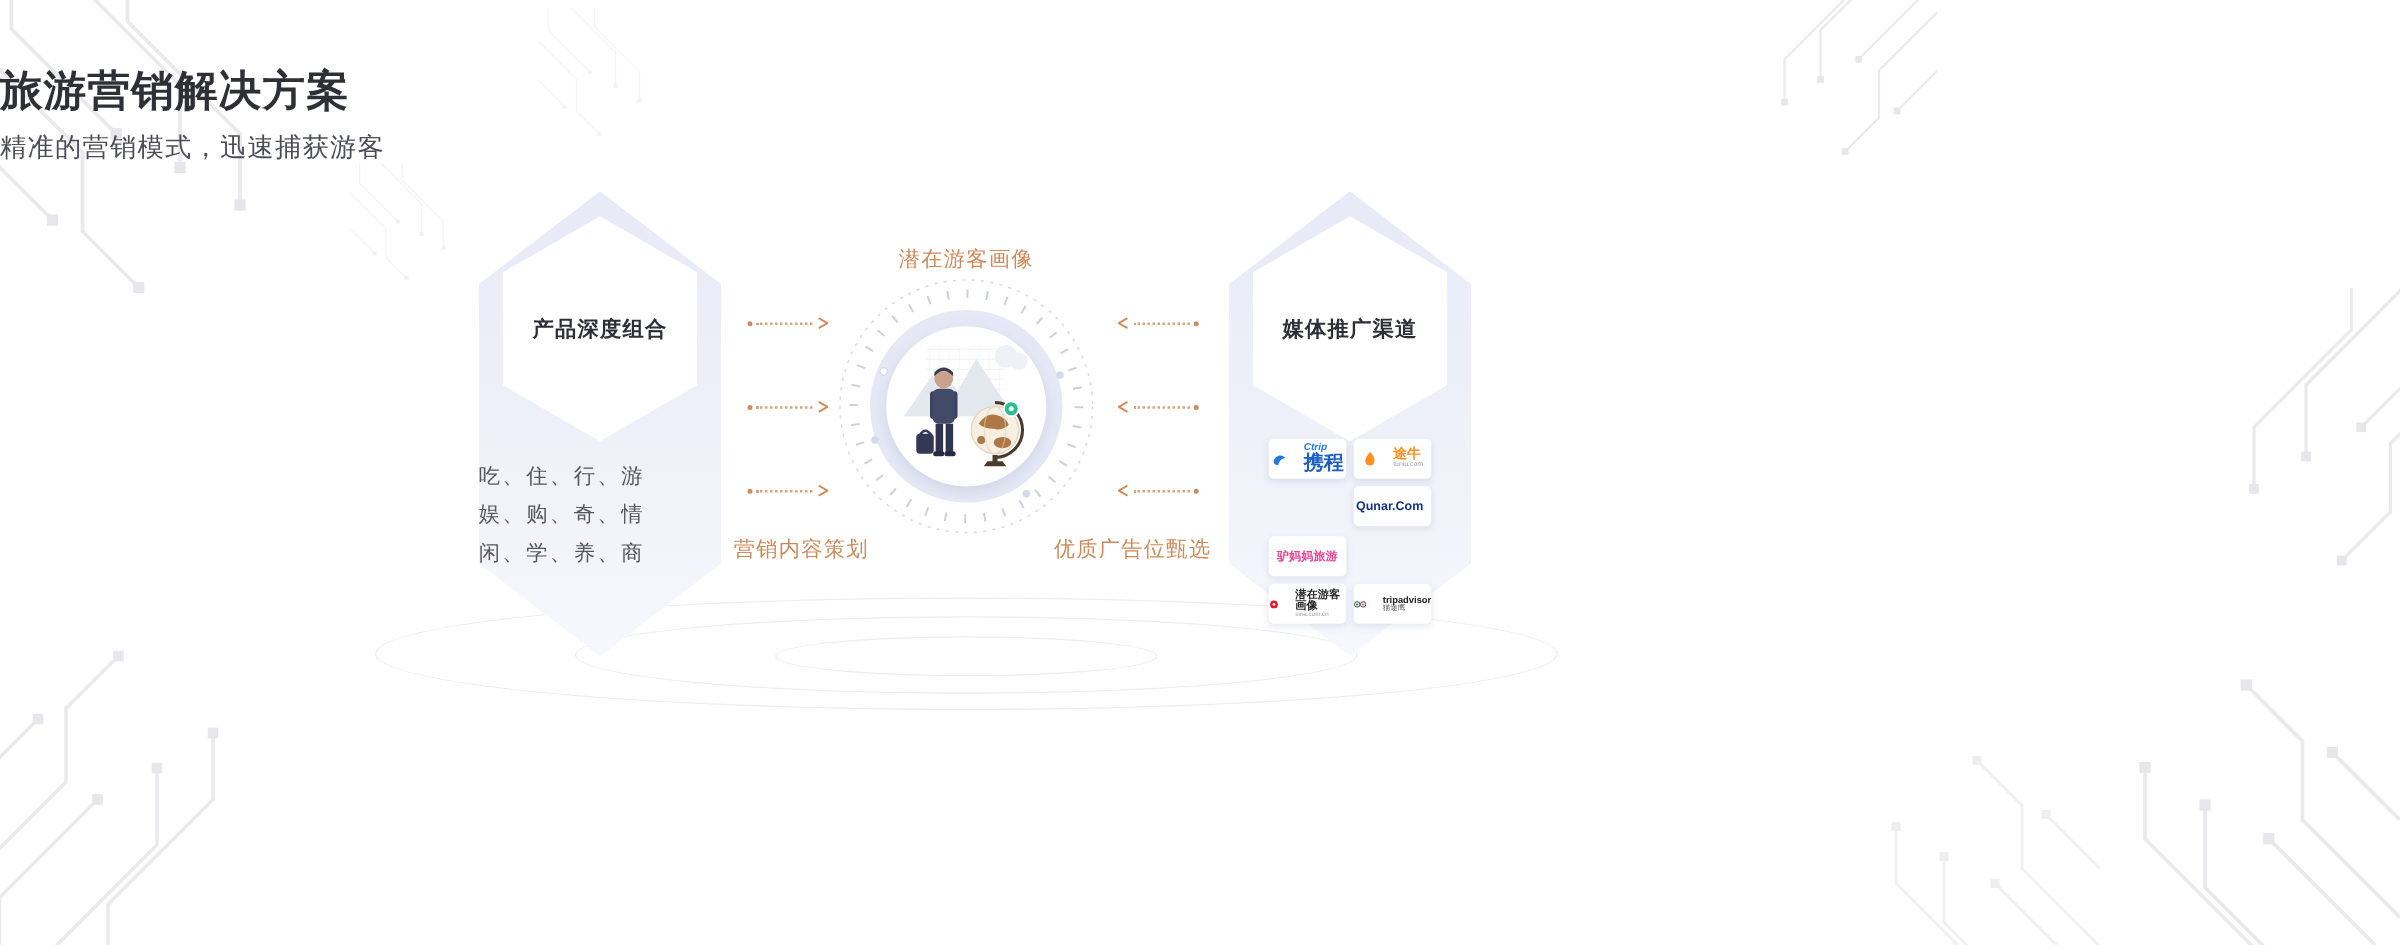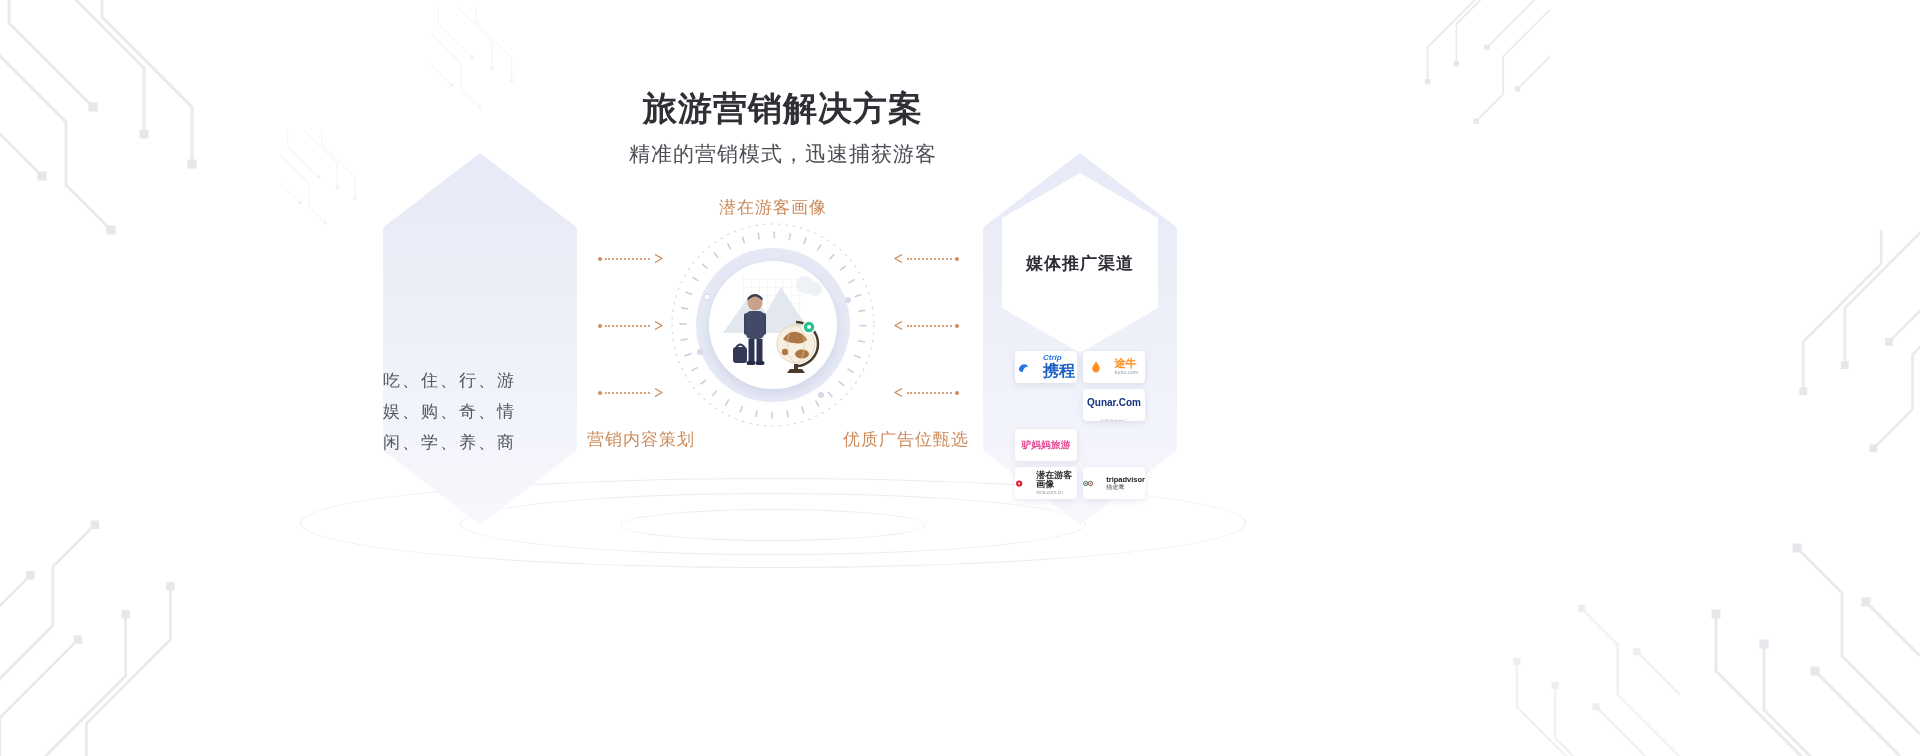--- a/index.html
+++ b/index.html
@@ -4,21 +4,21 @@
 <style>
   html,body{margin:0;padding:0;}
   body{
     width:1920px;height:756px;position:relative;overflow:hidden;
     background:#ffffff;
     font-family:"Liberation Sans","DejaVu Sans",sans-serif;
   }
   
   .circuit{position:absolute;pointer-events:none;opacity:.9;}
   
-  .center-col{position:absolute;left:0;width:1566px;text-align:center;margin-top:36px;}
+  .center-col{position:absolute;left:0;width:1566px;text-align:left;}
   .page-title{top:50px;font-size:34px;font-weight:700;color:#2f3036;letter-spacing:1px;}
   .page-subtitle{top:104px;font-size:21px;color:#4d4e55;letter-spacing:1px;}
   
   .hex-card{position:absolute;width:194px;height:372px;}
   .hex-outer{
     position:absolute;inset:0;
     background:linear-gradient(180deg,#e7eaf7 0%,#edeff8 40%,#f7f8fd 100%);
     -webkit-clip-path:polygon(50% 0,100% 20%,100% 80%,50% 100%,0 80%,0 20%);
     clip-path:polygon(50% 0,100% 20%,100% 80%,50% 100%,0 80%,0 20%);
   }
@@ -40,21 +40,21 @@
     box-shadow:0 2px 6px rgba(90,100,150,.14);
     display:flex;align-items:center;justify-content:center;gap:13px;overflow:hidden;}
   .logo-chip .col{display:flex;flex-direction:column;align-items:flex-start;line-height:1.05;}
   .lg-ctrip .l1{font-size:8px;font-weight:700;font-style:italic;color:#2577e3;}
   .lg-ctrip .l2{font-size:16px;font-weight:700;color:#1d5fc4;}
   .lg-tuniu .l1{font-size:11px;font-weight:700;color:#ff8f1f;}
   .lg-tuniu .l2{font-size:5.5px;color:#9aa0a6;}
   .lg-lvmama{flex-direction:column;gap:0;margin-top:40px;}
   .lg-lvmama .l1{font-size:9.5px;font-weight:700;color:#e84393;letter-spacing:.3px;}
   .lg-lvmama .l2{font-size:5px;color:#c46;}
-  .lg-qunar{flex-direction:column;gap:11px;}
+  .lg-qunar{flex-direction:row;gap:11px;}
   .lg-qunar .l1{font-size:10px;font-weight:700;color:#15327f;}
   .lg-qunar .l2{font-size:4.5px;color:#a0a4ab;}
   .lg-sina .l1{font-size:9px;font-weight:700;color:#2b2b2b;}
   .lg-sina .l2{font-size:5px;color:#9aa0a6;}
   .lg-trip .l1{font-size:7.5px;font-weight:700;color:#222;}
   .lg-trip .l2{font-size:6px;color:#555;}
   
   .center-illus{position:absolute;left:663px;top:215px;width:220px;height:220px;}
   .orange-label{position:absolute;transform:translateX(-50%);font-size:17px;color:#cb8a5a;letter-spacing:1px;white-space:nowrap;}
   
@@ -118,20 +118,23 @@
 
 <div class="center-col page-title">旅游营销解决方案</div>
 <div class="center-col page-subtitle">精准的营销模式，迅速捕获游客</div>
 
 <div class="ripple r1"></div>
 <div class="ripple r2"></div>
 <div class="ripple r3"></div>
 
 <div class="hex-card" style="left:383px;top:153px;">
   <div class="hex-outer"></div>
+  <div class="hex-white">
+    <span class="hex-title">产品深度组合</span>
+  </div>
   <div class="product-list">
     <div>吃、住、行、游</div>
     <div>娱、购、奇、情</div>
     <div>闲、学、养、商</div>
   </div>
 </div>
 
 <div class="hex-card" style="left:983px;top:153px;">
   <div class="hex-outer"></div>
   <div class="hex-white">

